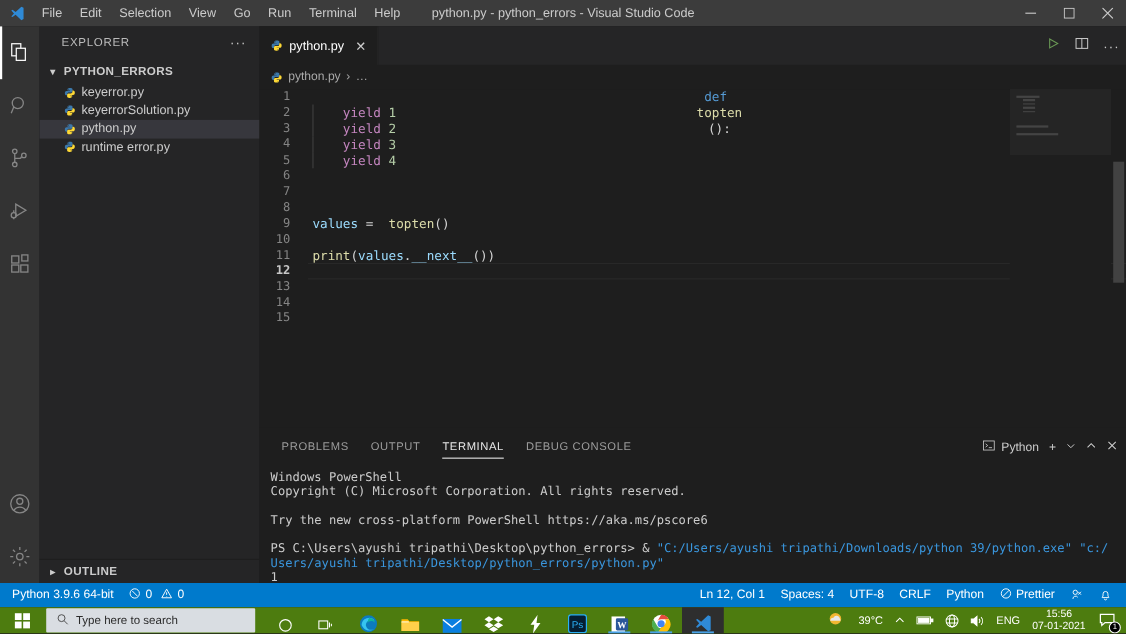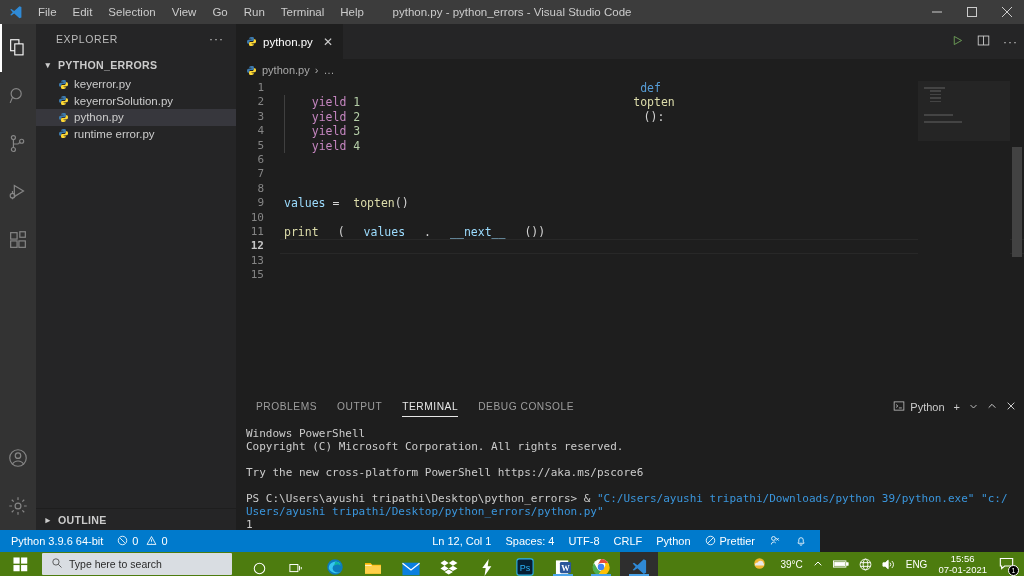--- a/index.html
+++ b/index.html
@@ -161,21 +161,21 @@
     font-family: "DejaVu Sans Mono", "Liberation Mono", monospace;
     font-size: 11px; line-height: 13px; color: #cccccc; white-space: pre-wrap;
     word-break: break-all;
   }
   .term-line { min-height: 13px; }
   .t-path { color: #3a96dd; }
   .t-white { color: #cccccc; margin-top: 15px; }
 
   
   .statusbar {
-    position: absolute; left: 0; top: 530px; width: 820px; height: 22px;
+    position: absolute; left: 0; top: 530px; width: 1024px; height: 22px;
     background: #007acc; color: #ffffff; font-size: 11px;
     display: flex; align-items: center;
   }
   .sb-left { display: flex; align-items: center; gap: 0; padding-left: 4px; }
   .sb-right { margin-left: auto; display: flex; align-items: flex-start; gap: 0; padding-right: 6px; }
   .sb-item { padding: 0 7px; display: flex; align-items: center; gap: 4px; height: 22px; white-space: nowrap; }
 
   
   .taskbar {
     position: absolute; left: 0; top: 552px; width: 1024px; height: 24px;
@@ -429,28 +429,32 @@
           <div class="cl">
             <div class="ln">9</div>
             <div class="ctext" style="position: relative;"><span class="var">values </span><span class="pn">= </span><span class="fn"> topten</span><span class="pn">()</span></div>
           </div>
           <div class="cl">
             <div class="ln">10</div>
             <div class="ctext" style="position: relative;"></div>
           </div>
           <div class="cl">
             <div class="ln">11</div>
-            <div class="ctext" style="position: relative; gap: 19px;"><span class="fn">print</span><span class="pn">(</span><span class="var">values</span><span class="pn">.</span><span class="var">__next__</span><span class="pn">())</span></div>
+            <div class="ctext" style="position: relative;"><span class="fn">print</span><span class="pn">(</span><span class="var">values</span><span class="pn">.</span><span class="var">__next__</span><span class="pn">())</span></div>
           </div>
           <div class="cl active">
             <div class="ln">12</div>
             <div class="ctext" style="position: relative;"></div>
           </div>
           <div class="cl">
             <div class="ln">13</div>
+            <div class="ctext" style="position: relative;"></div>
+          </div>
+          <div class="cl">
+            <div class="ln">14</div>
             <div class="ctext" style="position: relative;"></div>
           </div>
           <div class="cl">
             <div class="ln">15</div>
             <div class="ctext" style="position: relative;"></div>
           </div>
         </div>
       <div class="minimap" id="minimap">
           <div class="mm-line" style="top: 6px; left: 6px; width: 20.8px;"></div>
           <div class="mm-line" style="top: 9.4px; left: 11.6px; width: 11.2px;"></div>

